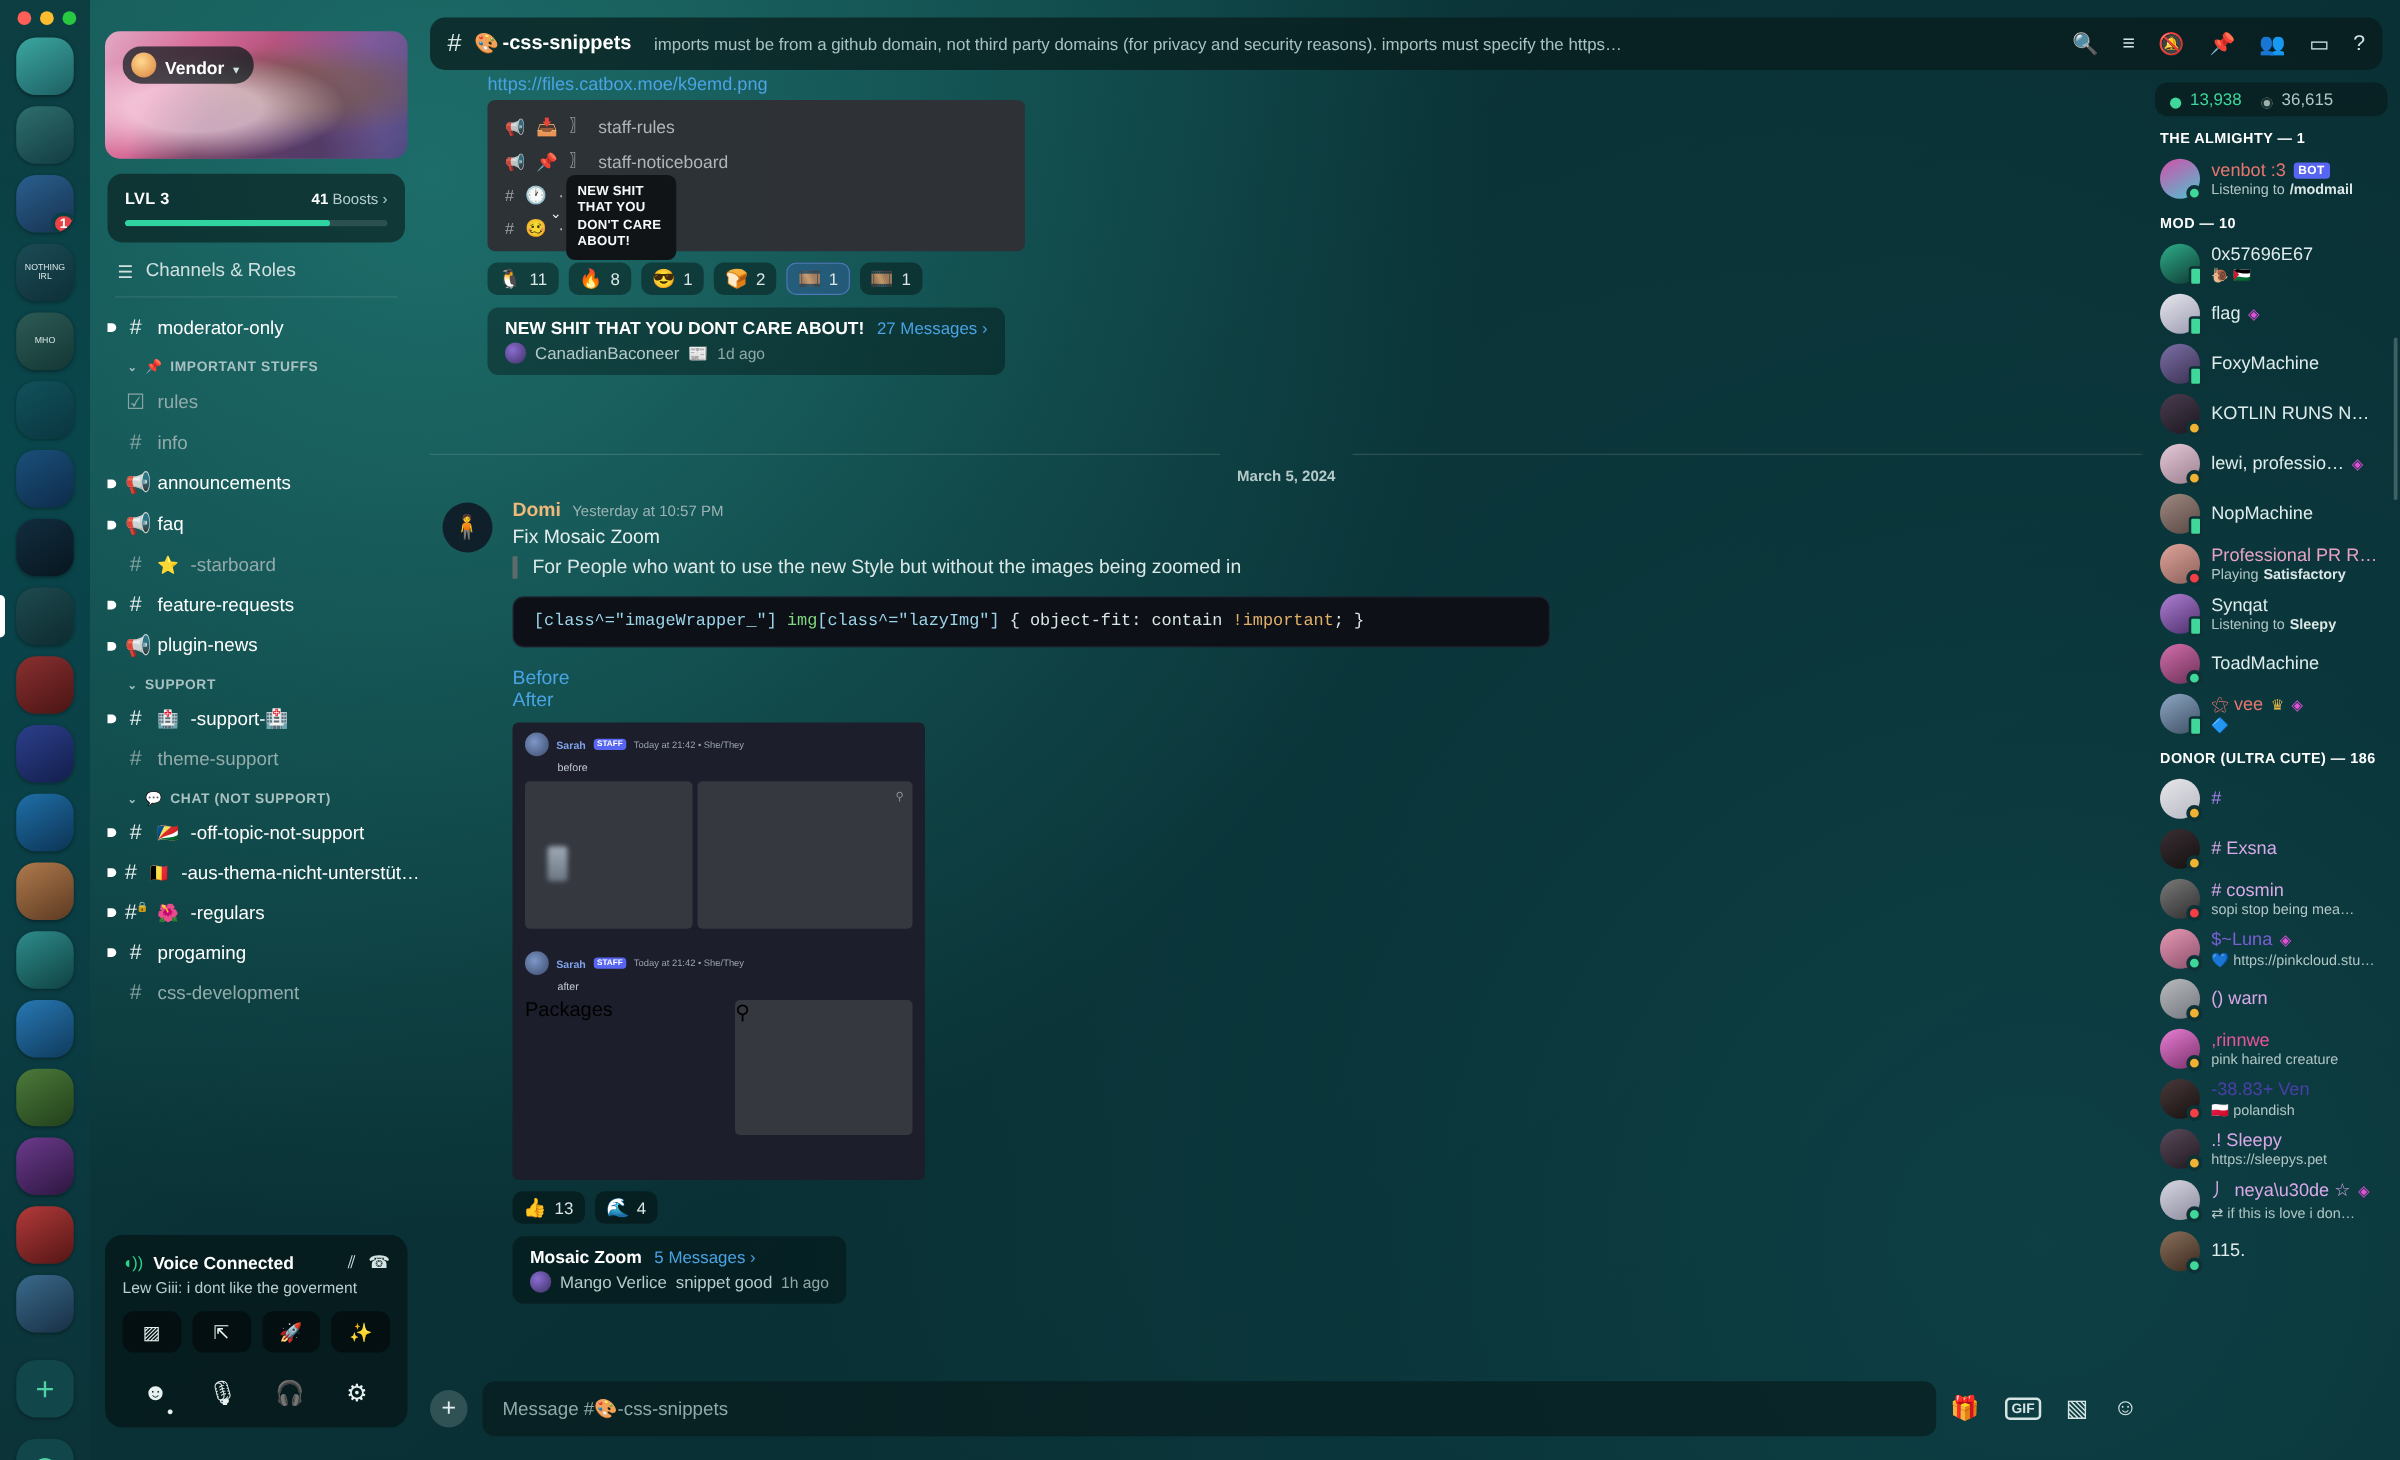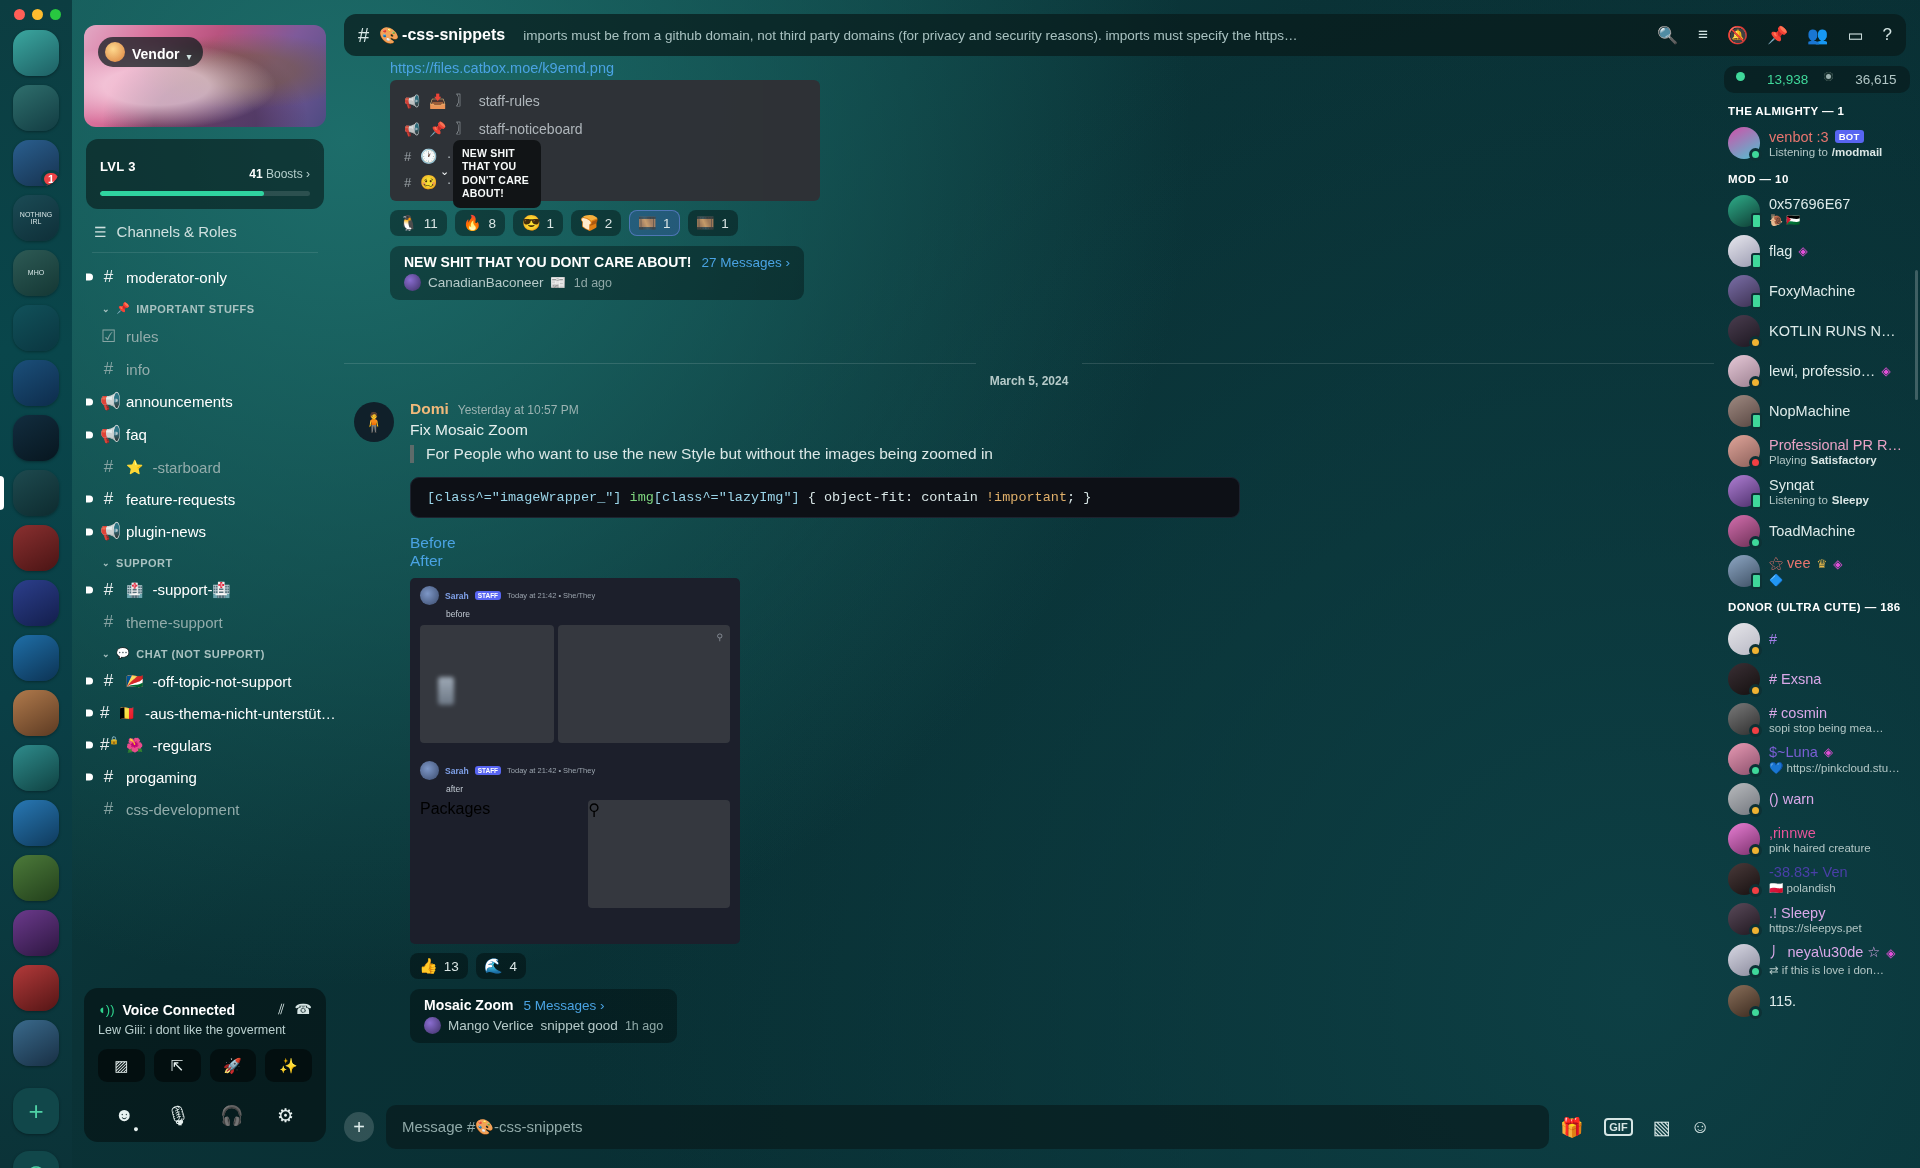--- a/index.html
+++ b/index.html
@@ -71,21 +71,21 @@
   .vendor-chip .vicon { width:20px; height:20px; border-radius:50%;
     background:radial-gradient(circle at 40% 35%,#ffd98e,#d87e3c); display:block; }
   .vendor-chip .vname { color:#fff; font-size:14px; font-weight:700; }
   .vendor-chip .vcar { color:#cfe3e1; font-size:10px; }
 
   .boost {
     margin:12px 10px 0 10px; background:rgba(8,26,26,.62); border-radius:12px; padding:12px 14px 13px;
   }
   .boost-top { display:flex; align-items:center; justify-content:space-between; }
   .boost-lvl { color:#fff; font-size:13px; font-weight:700; letter-spacing:.3px; }
-  .boost-cnt { color:#b6cfcd; font-size:12px;margin-top:16px; }
+  .boost-cnt { color:#b6cfcd; font-size:12px; }
   .boost-cnt b { color:#fff; font-weight:700; }
   .boost-bar { margin-top:10px; height:5px; border-radius:3px; background:rgba(255,255,255,.12); overflow:hidden; }
   .boost-bar i { display:block; height:100%; background:#2fd4a0; border-radius:3px; }
 
   .chan-roles { display:flex; align-items:center; gap:10px; padding:14px 18px 12px 18px; color:#cfe0df; font-size:15px; }
   .chan-roles .ic { font-size:14px; color:#cfe0df; }
   .divline { height:1px; background:rgba(255,255,255,.10); margin:0 16px 8px 16px; }
 
   .chan-scroll { flex:1; overflow:hidden; padding:0 8px 0 8px; position:relative; }
   .cat { display:flex; align-items:center; gap:6px; color:#a9c2c1; font-size:11px; font-weight:700;
@@ -224,21 +224,21 @@
   .comp-icons { display:flex; align-items:center; gap:20px; color:#d6e5e4; font-size:19px; padding-right:4px; }
   .gifbtn { border:2px solid #d6e5e4; border-radius:4px; font-size:11px; font-weight:700; padding:1px 3px; }
 
   
   .members {
     position:absolute; right:0; top:60px; width:206px; bottom:0; z-index:15;
     padding:0 10px 0 10px; overflow:hidden;
   }
   .counts { display:flex; align-items:center; gap:16px; background:rgba(8,26,27,.66);
     border-radius:10px; padding:6px 12px; margin:6px 0 12px 0; }
-  .cnt { display:flex; align-items:flex-start; gap:22px; font-size:13.5px; }
+  .cnt { display:flex; align-items:flex-end; gap:7px; font-size:13.5px; }
   .cnt .d { width:9px; height:9px; border-radius:50%; display:block; }
   .cnt.on { color:#3fd89a; } .cnt.on .d { background:#3fd89a; }
   .cnt.off { color:#b1c6c5; } .cnt.off .d { background:#9bb0af; box-shadow:inset 0 0 0 2px #18312f; }
   .grp { color:#fff; font-size:11.5px; font-weight:700; letter-spacing:.4px; margin:10px 0 6px 4px; }
   .mem { display:flex; align-items:center; gap:9px; padding:4px 4px; border-radius:7px; }
   .m-av { width:32px; height:32px; border-radius:50%; flex:0 0 auto; position:relative; overflow:visible; }
   .m-av .img { position:absolute; inset:0; border-radius:50%; overflow:hidden; }
   .m-av .st { position:absolute; right:-2px; bottom:-2px; width:13px; height:13px; border-radius:50%;
     border:3px solid #0d3135; display:block; }
   .st.online { background:#3fd89a; } .st.idle { background:#f0b232; } .st.dnd { background:#f23f43; }

